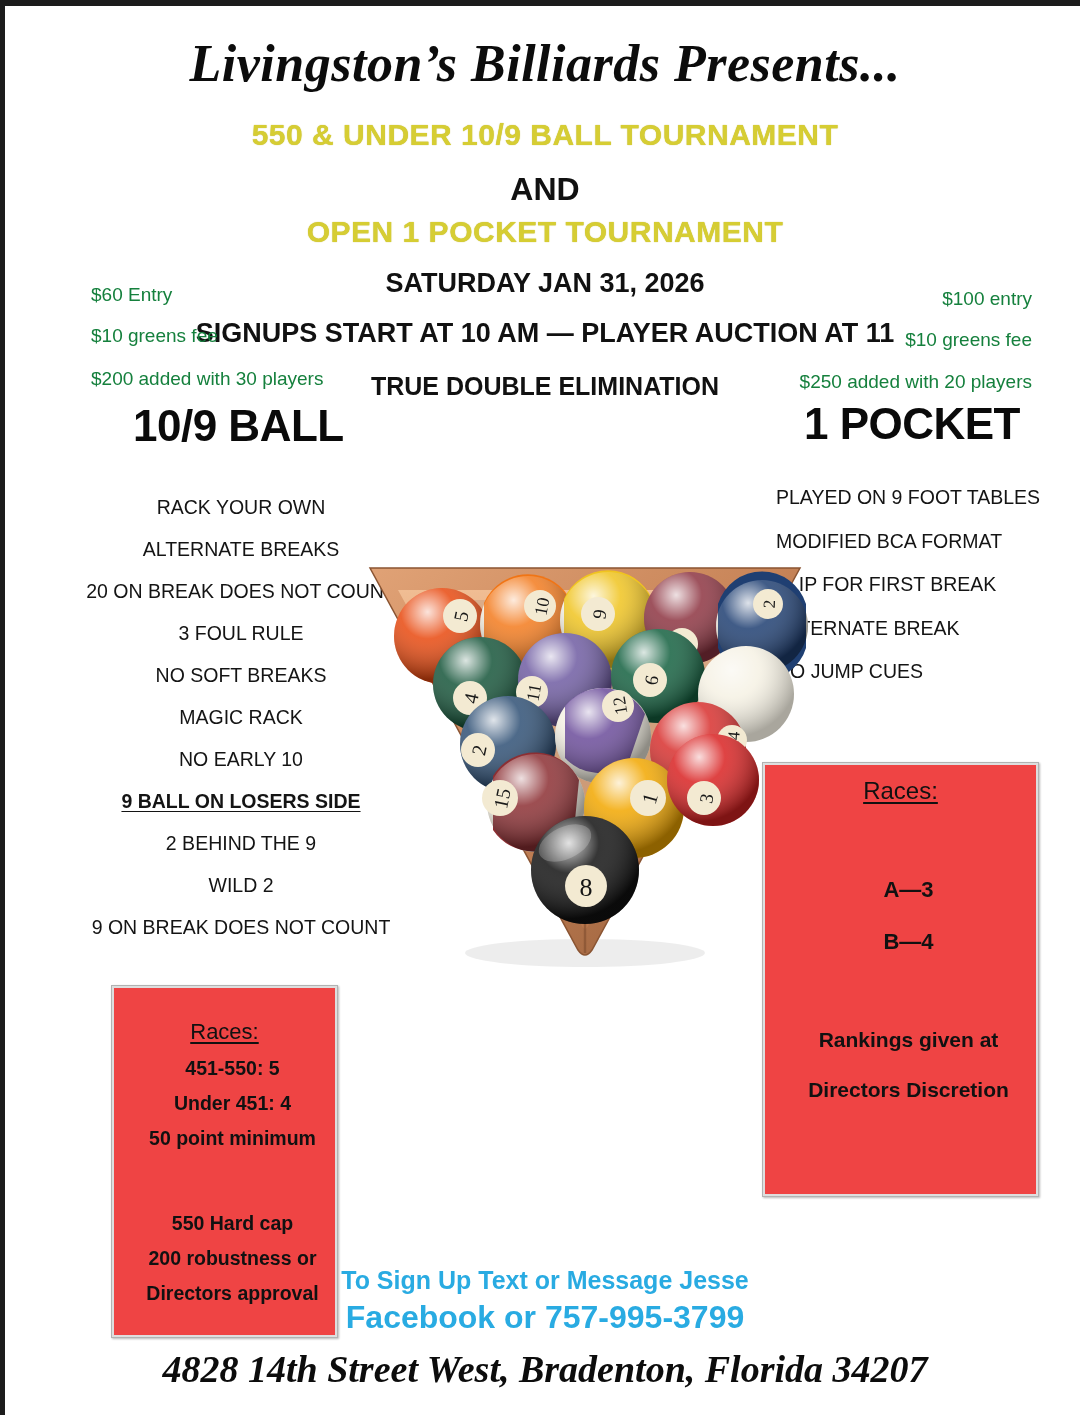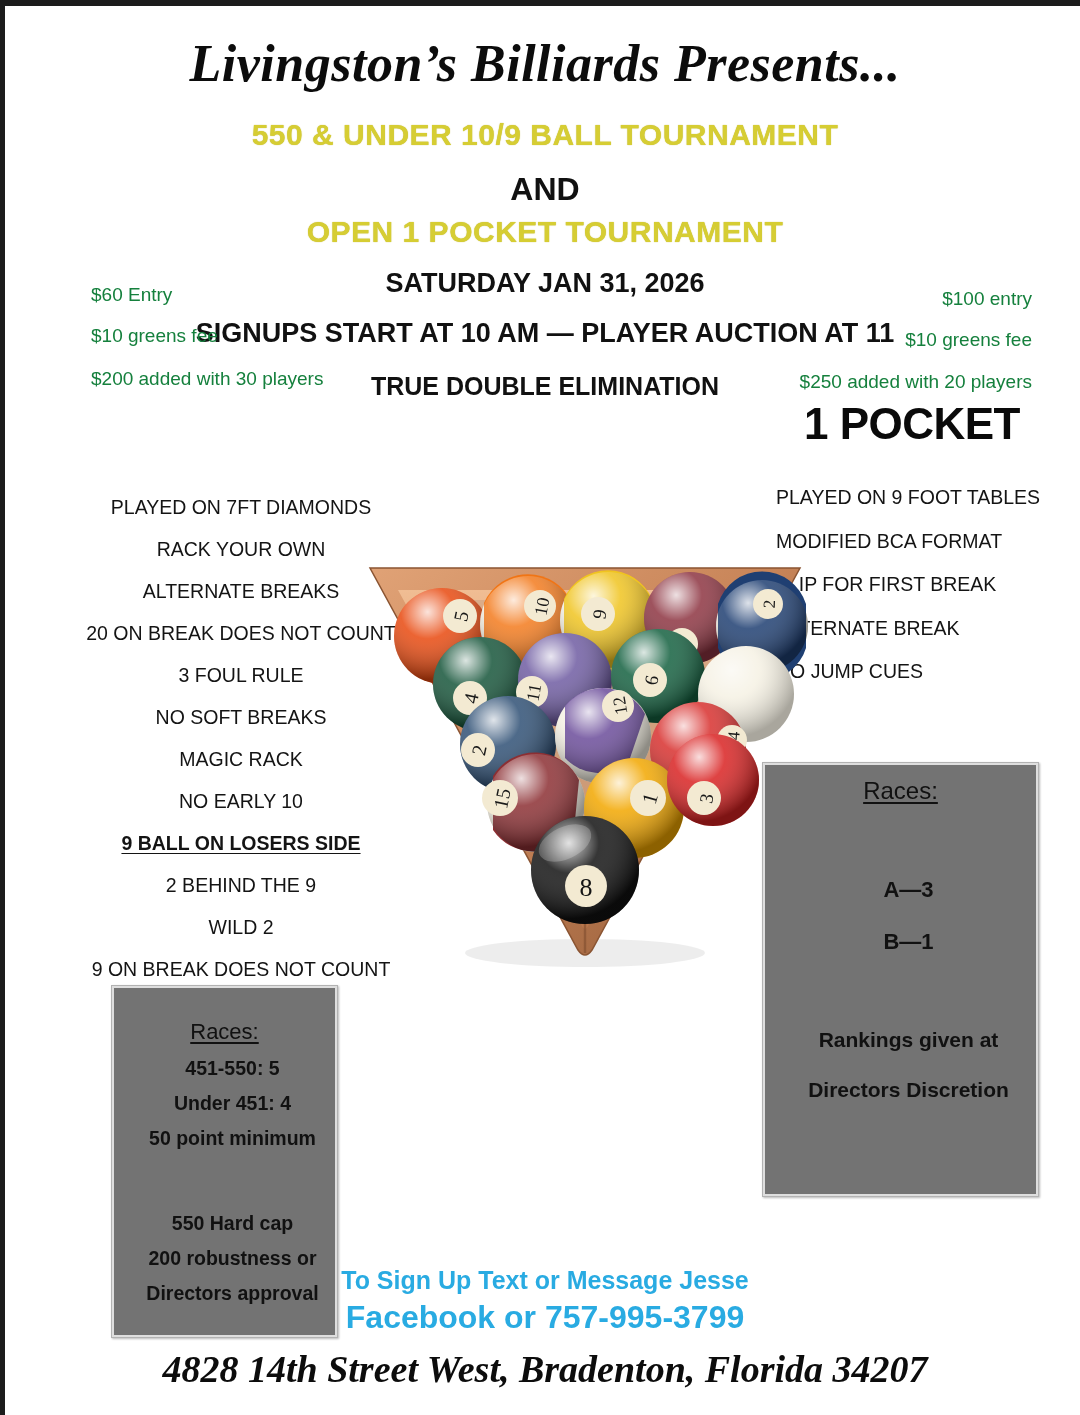--- a/index.html
+++ b/index.html
@@ -127,21 +127,21 @@
   #rules-right .rule { margin-bottom: 24px; }
   .rule.emph {
     font-weight: 700;
     text-decoration: underline;
     text-underline-offset: 3px;
   }
 
   
   .gray-box {
     position: absolute;
-    background: #737373;
+    background: #ef4444;
     border: 1px solid #b2b2b2;
     box-shadow: 1px 1px 2px rgba(0,0,0,0.28), inset 0 0 0 2px #dedede;
     box-sizing: border-box;
   }
   #box-left {
     left: 106px;
     top: 979px;
     width: 227px;
     height: 353px;
   }
@@ -230,24 +230,24 @@
   <div class="center-line" id="double-elim">TRUE DOUBLE ELIMINATION</div>
 
   <div class="price-note left-note" id="l-entry">$60 Entry</div>
   <div class="price-note left-note" id="l-greens">$10 greens fee</div>
   <div class="price-note left-note" id="l-added">$200 added with 30 players</div>
 
   <div class="price-note right-note" id="r-entry">$100 entry</div>
   <div class="price-note right-note" id="r-greens">$10 greens fee</div>
   <div class="price-note right-note" id="r-added">$250 added with 20 players</div>
 
+  <div class="game-title" id="game-left">10/9 BALL</div>
   <div class="game-title" id="game-right">1 POCKET</div>
 
   <div class="rules-col" id="rules-left">
-      <div class="rule">PLAYED ON 7FT DIAMONDS</div>
       <div class="rule">RACK YOUR OWN</div>
       <div class="rule">ALTERNATE BREAKS</div>
       <div class="rule">20 ON BREAK DOES NOT COUNT</div>
       <div class="rule">3 FOUL RULE</div>
       <div class="rule">NO SOFT BREAKS</div>
       <div class="rule">MAGIC RACK</div>
       <div class="rule">NO EARLY 10</div>
       <div class="rule emph">9 BALL ON LOSERS SIDE</div>
       <div class="rule">2 BEHIND THE 9</div>
       <div class="rule">WILD 2</div>
@@ -267,21 +267,21 @@
     <div class="box-line">Under 451: 4</div>
     <div class="box-line">50 point minimum</div>
     <div class="box-line gapped">550 Hard cap</div>
     <div class="box-line">200 robustness or</div>
     <div class="box-line">Directors approval</div>
   </div>
 
   <div class="gray-box" id="box-right">
     <div class="box-title">Races:</div>
     <div class="box-line race-a">A—3</div>
-    <div class="box-line race-b">B—1</div>
+    <div class="box-line race-b">B—4</div>
     <div class="box-line rank-1">Rankings given at</div>
     <div class="box-line rank-2">Directors Discretion</div>
   </div>
 
   <div id="rack">
     <svg viewBox="0 0 450 420" xmlns="http://www.w3.org/2000/svg">
       <defs>
         <linearGradient id="woodOuter" x1="0" y1="0" x2="1" y2="1">
           <stop offset="0%" stop-color="#e0a276"></stop>
           <stop offset="45%" stop-color="#c9865a"></stop>

